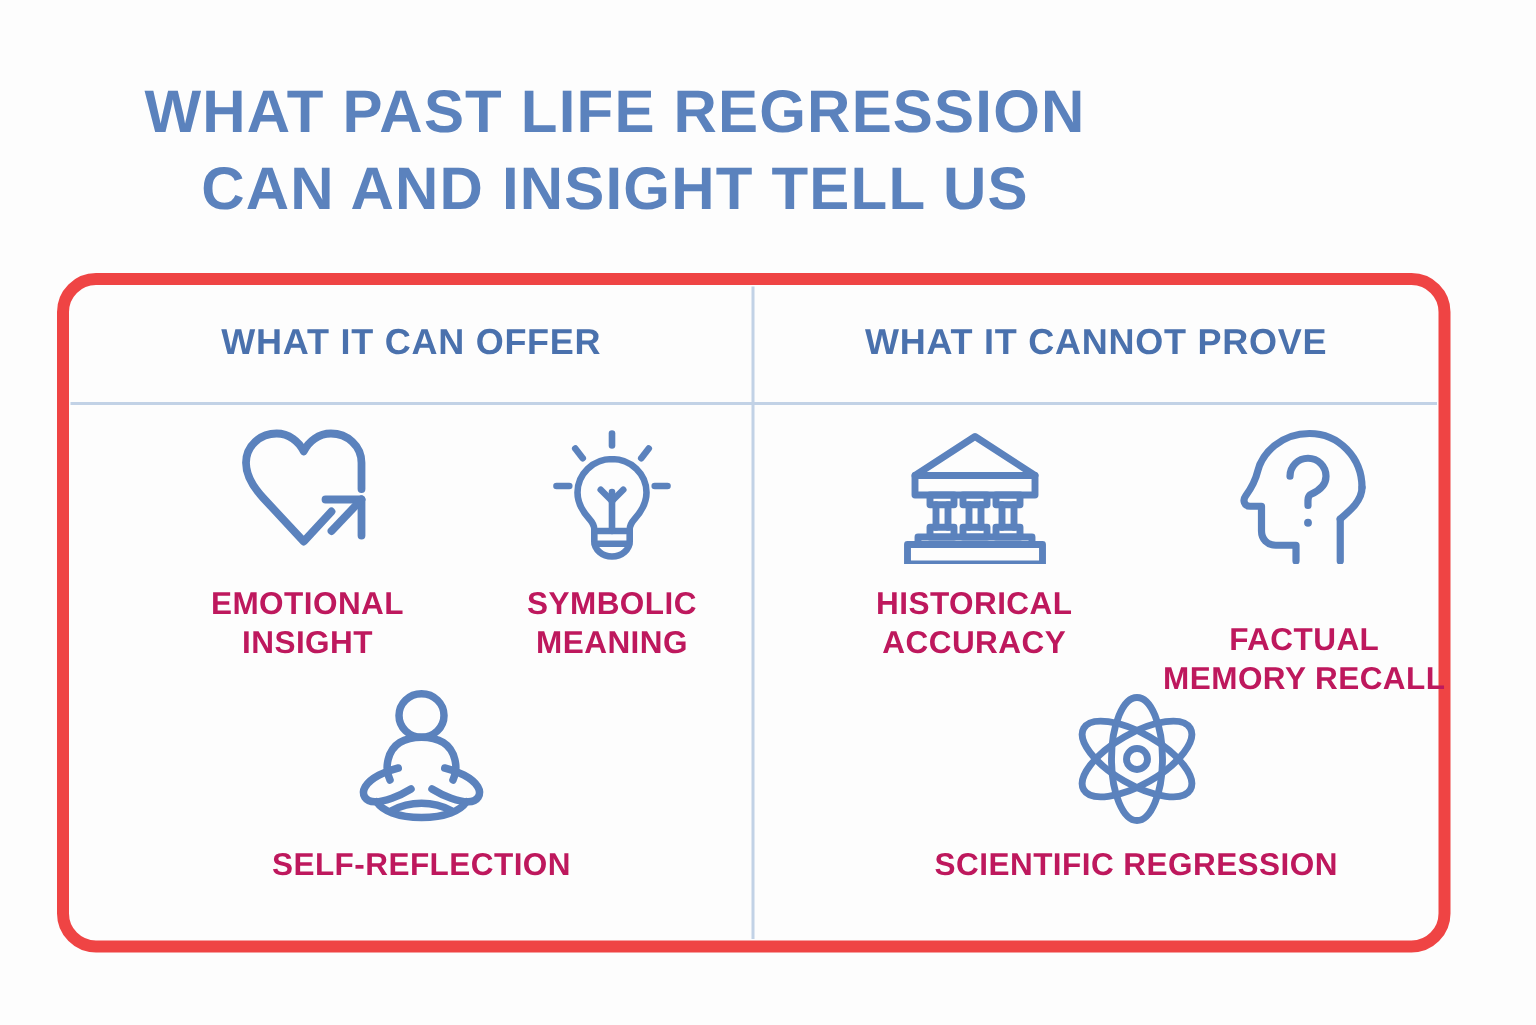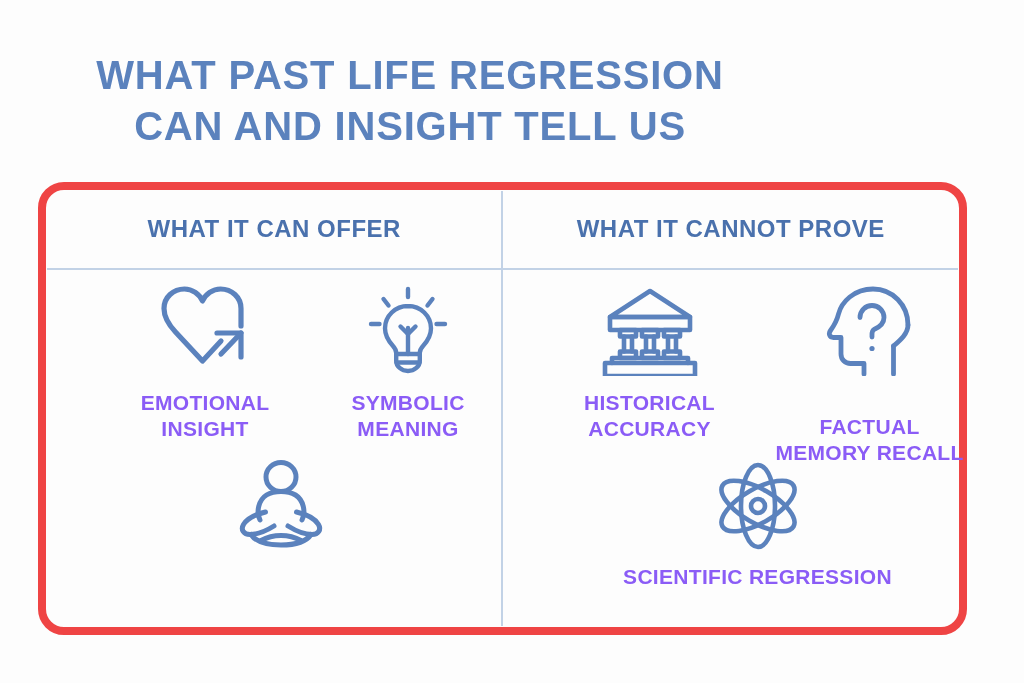--- a/index.html
+++ b/index.html
@@ -103,21 +103,21 @@
     flex-direction: column;
     align-items: center;
     text-align: center;
   }
   .item .icon {
     display: block;
     line-height: 0;
   }
   .item .label {
     margin-top: 14px;
-    color: #8b5cf6;
+    color: #be185d;
     font-size: 21px;
     font-weight: bold;
     letter-spacing: 0.3px;
     line-height: 1.25;
     white-space: pre-line;
   }
 
   
   .col-left .it-0 { left: 54px;  top: 14px;  width: 210px; }
   .col-left .it-1 { left: 272px; top: 14px;  width: 180px; text-align: center; }
@@ -196,20 +196,21 @@
             <g fill="none" stroke="#5b82bd" stroke-width="5" stroke-linecap="round" stroke-linejoin="round">
               <ellipse cx="50" cy="17" rx="15" ry="14.5"></ellipse>
               <path d="M29 60 C25 52 27.5 40 35.5 35 C39.5 32.6 44.5 31.5 50 31.5 C55.5 31.5 60.5 32.6 64.5 35 C72.5 40 75 52 71 60"></path>
               <path d="M34.5 52 C26 54 16 58.5 12.5 64.5 C9.5 69.6 12.5 74.5 19 74.5 C25 74.5 35 71 43 66"></path>
               <path d="M65.5 52 C74 54 84 58.5 87.5 64.5 C90.5 69.6 87.5 74.5 81 74.5 C75 74.5 65 71 57 66"></path>
               <path d="M20 74.5 C24 80.5 34 85 50 85 C66 85 76 80.5 80 74.5"></path>
               <path d="M30 80.5 C35.5 77.5 42 75.5 50 75.5 C58 75.5 64.5 77.5 70 80.5"></path>
             </g>
           </svg>
         </span>
+        <span class="label">SELF-REFLECTION</span>
       </div>
 
     </div>
 
     <div class="col col-right">
 
       <div class="item it-0">
         <span class="icon">
           <svg width="104" height="92" viewBox="0 0 104 92">
             <g fill="none" stroke="#5b82bd" stroke-width="4.6" stroke-linecap="round" stroke-linejoin="round">

